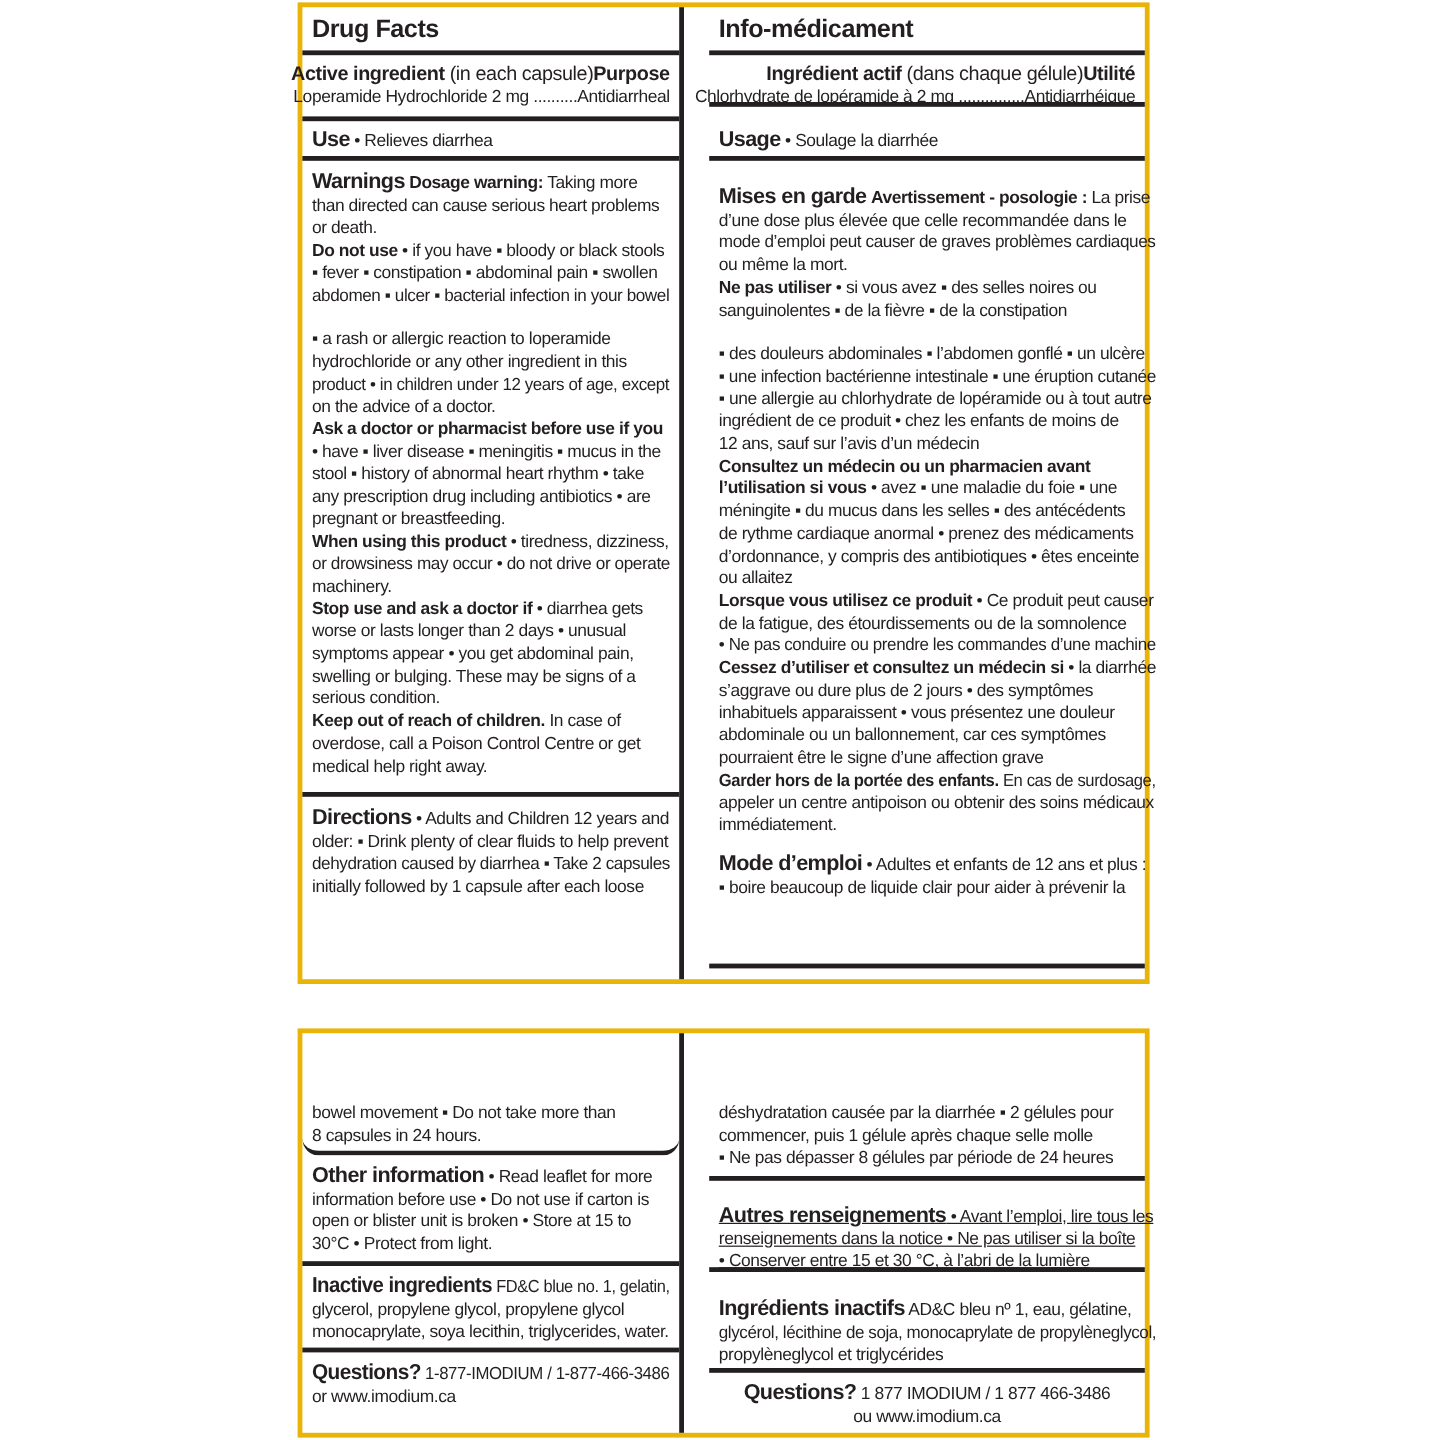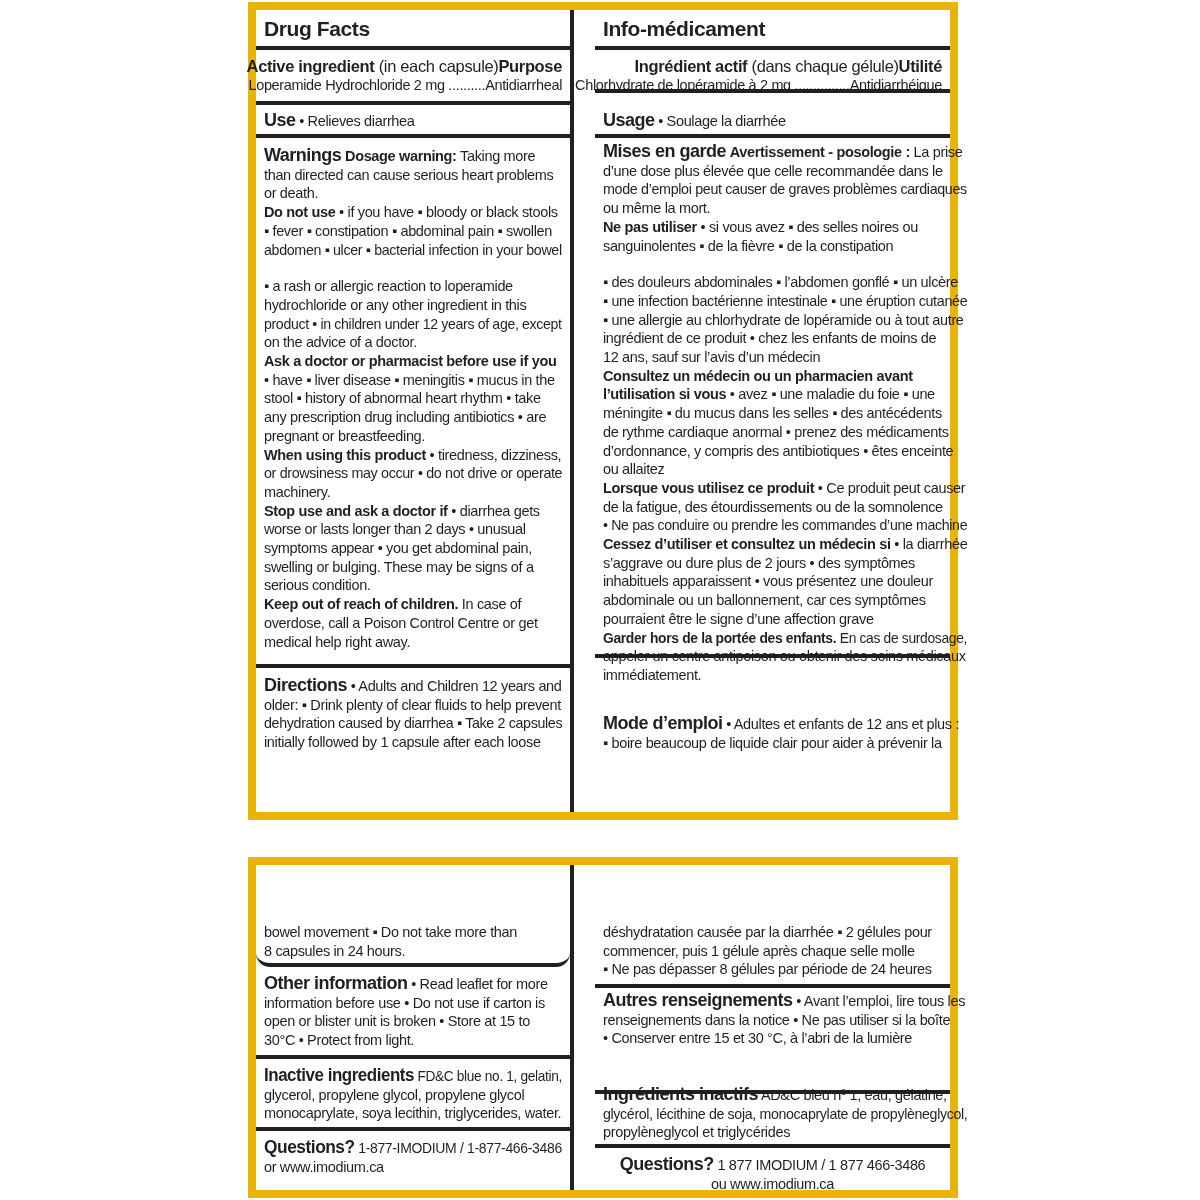--- a/index.html
+++ b/index.html
@@ -1,18 +1,18 @@
 <!DOCTYPE html>
 <html><head>
 <meta charset="utf-8">
 <style>
   html, body { margin:0; padding:0; background:#ffffff; }
   body { width:1200px; height:1200px; position:relative; overflow:hidden;
          font-family:"Liberation Sans", "DejaVu Sans", sans-serif; color:#231f20; }
-  .panel { position:absolute; border:8px solid #eab308; box-sizing:border-box; background:#fff; }
+  .panel { position:absolute; border:4px solid #eab308; box-sizing:border-box; background:#fff; }
   .col { position:absolute; top:0; bottom:0; box-sizing:border-box; }
   .col-left { left:0; width:318px; border-right:4px solid #231f20; }
   .col-right { left:322px; right:0;margin-left:17px; }
   .sec { position:absolute; left:0; right:0; box-sizing:border-box; padding:4px 8px 0 8px;
          font-size:14.5px; line-height:18.7px; letter-spacing:-0.35px; transform-origin:left top; }
   .sec.div { border-bottom:4px solid #231f20; }
   .title { font-size:21px; font-weight:bold; letter-spacing:-0.4px; line-height:26px; padding-top:6px; }
   .h { font-weight:bold; font-size:18px; letter-spacing:-0.5px; }
   .hs { font-weight:bold; }
   .line { white-space:nowrap; }
@@ -98,21 +98,21 @@
         <span><span>Chlorhydrate de lopéramide à 2 mg</span> <span>...............</span></span>
         <span>Antidiarrhéique</span>
       </div>
     </div>
 
     <div class="sec div" style="top:95px; height:33px; padding-top:6px;">
       <span class="h">Usage</span>
       <span>• Soulage la diarrhée</span>
     </div>
 
-    <div class="sec div" style="top:128px; height:520px; padding-top:4px;" id="fr-warn">
+    <div class="sec div" style="top:128px; height:673px; padding-top:20px;" id="fr-warn">
       <div class="line"><span class="h">Mises en garde</span> <span class="hs">Avertissement - posologie :</span><span> La prise</span></div>
     <div class="line"><span>d’une dose plus élevée que celle recommandée dans le</span></div>
         <div class="line" style="transform: scaleX(0.98645); transform-origin: left top;"><span>mode d’emploi peut causer de graves problèmes cardiaques</span></div>
         <div class="line"><span>ou même la mort.</span></div>
         <div class="line"><span class="hs">Ne pas utiliser</span><span>  • si vous avez  ▪ des selles noires ou</span></div>
         <div class="line"><span>sanguinolentes  ▪ de la fièvre  ▪ de la constipation</span></div>
         <div class="gap"><span></span></div>
         <div class="line"><span>▪ des douleurs abdominales  ▪ l’abdomen gonflé  ▪ un ulcère</span></div>
         <div class="line" style="transform: scaleX(0.98913); transform-origin: left top;"><span>▪ une infection bactérienne intestinale  ▪ une éruption cutanée</span></div>
         <div class="line"><span>▪ une allergie au chlorhydrate de lopéramide ou à tout autre</span></div>
@@ -167,21 +167,21 @@
       <div class="line">or www.imodium.ca</div>
     </div>
   </div>
 
   <div class="col col-right">
     <div class="sec div" style="top:0; height:123px; padding-top:58px;">
       <div class="line">déshydratation causée par la diarrhée  ▪ 2 gélules pour</div>
       <div class="line">commencer, puis 1 gélule après chaque selle molle</div>
       <div class="line">▪ Ne pas dépasser 8 gélules par période de 24 heures</div>
     </div>
-    <div class="sec div" style="top:123px; height:106px; padding-top:3px;">
+    <div class="sec div" style="top:123px; height:76px; padding-top:19px;text-decoration:underline;">
       <div class="line"><span class="h">Autres renseignements</span><span>  • Avant l’emploi, lire tous les</span></div>
       <div class="line">renseignements dans la notice  • Ne pas utiliser si la boîte</div>
       <div class="line">• Conserver entre 15 et 30 °C, à l’abri de la lumière</div>
     </div>
     <div class="sec div" style="top:213px; height:70px; padding-top:7px;">
       <div class="line"><span class="h">Ingrédients inactifs</span><span>  AD&amp;C bleu nº 1, eau, gélatine,</span></div>
       <div class="line" style="transform: scaleX(0.978495); transform-origin: left top;">glycérol, lécithine de soja, monocaprylate de propylèneglycol,</div>
       <div class="line">propylèneglycol et triglycérides</div>
     </div>
     <div class="sec" style="top:283px; height:50px; padding-top:7px;text-align:center;">

